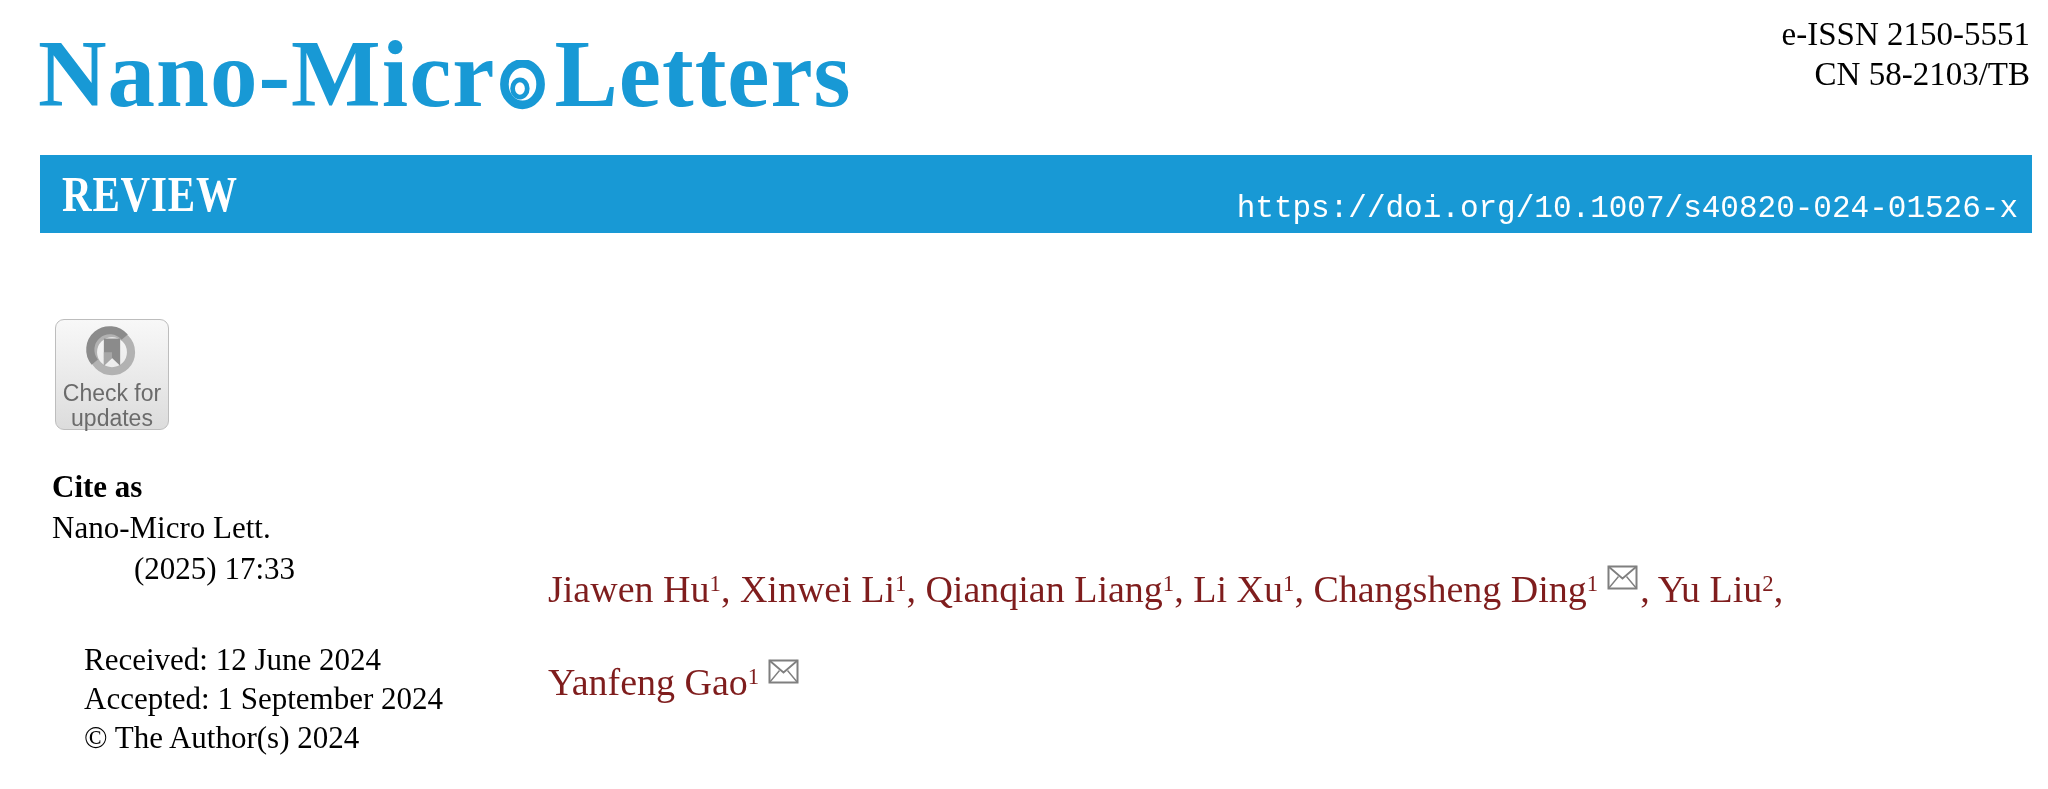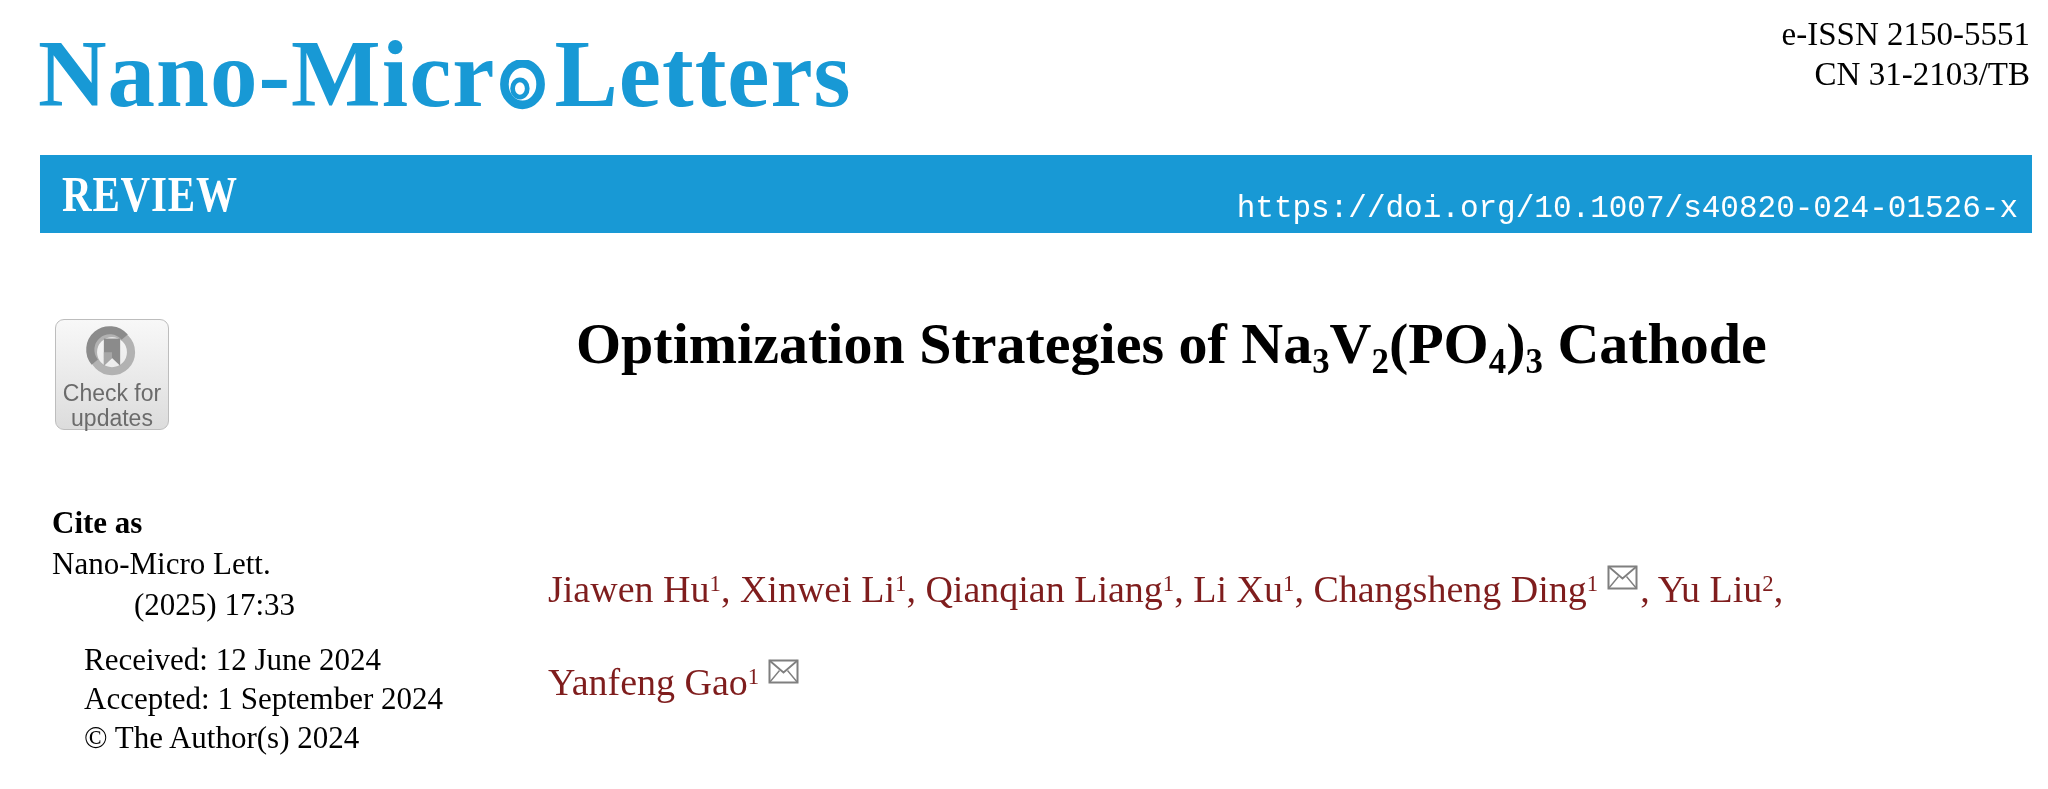--- a/index.html
+++ b/index.html
@@ -43,21 +43,21 @@
     display: flex; flex-direction: column; align-items: center; cursor: pointer;
   }
   .badge-icon { width: 58px; height: 58px; margin-top: 5px; line-height: 0; }
   .badge-icon svg { width: 100%; height: 100%; }
   .badge-text {
     text-align: center; font-family: "Liberation Sans", sans-serif;
     font-size: 23px; line-height: 25px; color: #6b6b6b; margin-top: -2px;
   }
 
   .cite-block { position: absolute; left: 52px; top: 466px; font-size: 31px; line-height: 41px; }
-  .cite-as { font-weight: bold; margin-top: 36px; }
+  .cite-as { font-weight: bold; }
   .cite-ref { margin-left: 82px; }
 
   .dates-block { position: absolute; left: 52px; top: 640px; font-size: 31px; line-height: 39px; margin-left: 32px; }
 
   
   .title {
     position: absolute; left: 576px; top: 304px; width: 1400px;
     font-size: 58px; line-height: 80px; font-weight: bold; color: #000;
   }
   .authors {
@@ -76,21 +76,21 @@
   <span>Nano-Micr</span><span class="swirl">
     <svg viewBox="0 0 54 58">
       <ellipse cx="27" cy="28" rx="21" ry="24" fill="none" stroke="var(--brand)" stroke-width="10"></ellipse>
       <ellipse cx="24" cy="33" rx="8.5" ry="10" fill="none" stroke="var(--brand)" stroke-width="5.5"></ellipse>
     </svg>
   </span><span>Letters</span>
 </div>
 
 <div class="mast-ids">
   <div>e-ISSN 2150-5551</div>
-  <div>CN 31-2103/TB</div>
+  <div>CN 58-2103/TB</div>
 </div>
 
 <div class="banner">
   <span class="banner-type">REVIEW</span>
   <span class="banner-doi">https://doi.org/10.1007/s40820-024-01526-x</span>
 </div>
 
 <div class="badge">
   <span class="badge-icon">
     <svg viewBox="0 0 64 64">
@@ -112,21 +112,20 @@
   <div class="cite-ref">(2025) 17:33</div>
 </div>
 
 <div class="dates-block">
   <div>Received: 12 June 2024</div>
   <div>Accepted: 1 September 2024</div>
   <div>© The Author(s) 2024</div>
 </div>
 
 <div class="title">
-    <div><span>Optimization Strategies of Na</span><span class="seg-sub">3</span><span>V</span><span class="seg-sub">2</span><span>(PO</span><span class="seg-sub">4</span><span>)</span><span class="seg-sub">3</span><span> Cathode</span></div>
   </div>
 
 <div class="authors">
     <div><span>Jiawen Hu</span><span class="seg-sup">1</span><span>, Xinwei Li</span><span class="seg-sup">1</span><span>, Qianqian Liang</span><span class="seg-sup">1</span><span>, Li Xu</span><span class="seg-sup">1</span><span>, Changsheng Ding</span><span class="seg-sup">1</span><span class="icon-envelope"><svg viewBox="0 0 31 25">
           <rect x="1.5" y="1.5" width="28" height="22" fill="none" stroke="#7f7f7f" stroke-width="2"></rect>
           <path d="M1.5 1.5 L15.5 13.5 L29.5 1.5" fill="none" stroke="#7f7f7f" stroke-width="1.8"></path>
           <path d="M1.5 23.5 L11.5 11.5 M29.5 23.5 L19.5 11.5" fill="none" stroke="#7f7f7f" stroke-width="1.4"></path>
         </svg></span><span>, Yu Liu</span><span class="seg-sup">2</span><span>,</span></div>
     <div><span>Yanfeng Gao</span><span class="seg-sup">1</span><span class="icon-envelope"><svg viewBox="0 0 31 25">
           <rect x="1.5" y="1.5" width="28" height="22" fill="none" stroke="#7f7f7f" stroke-width="2"></rect>

